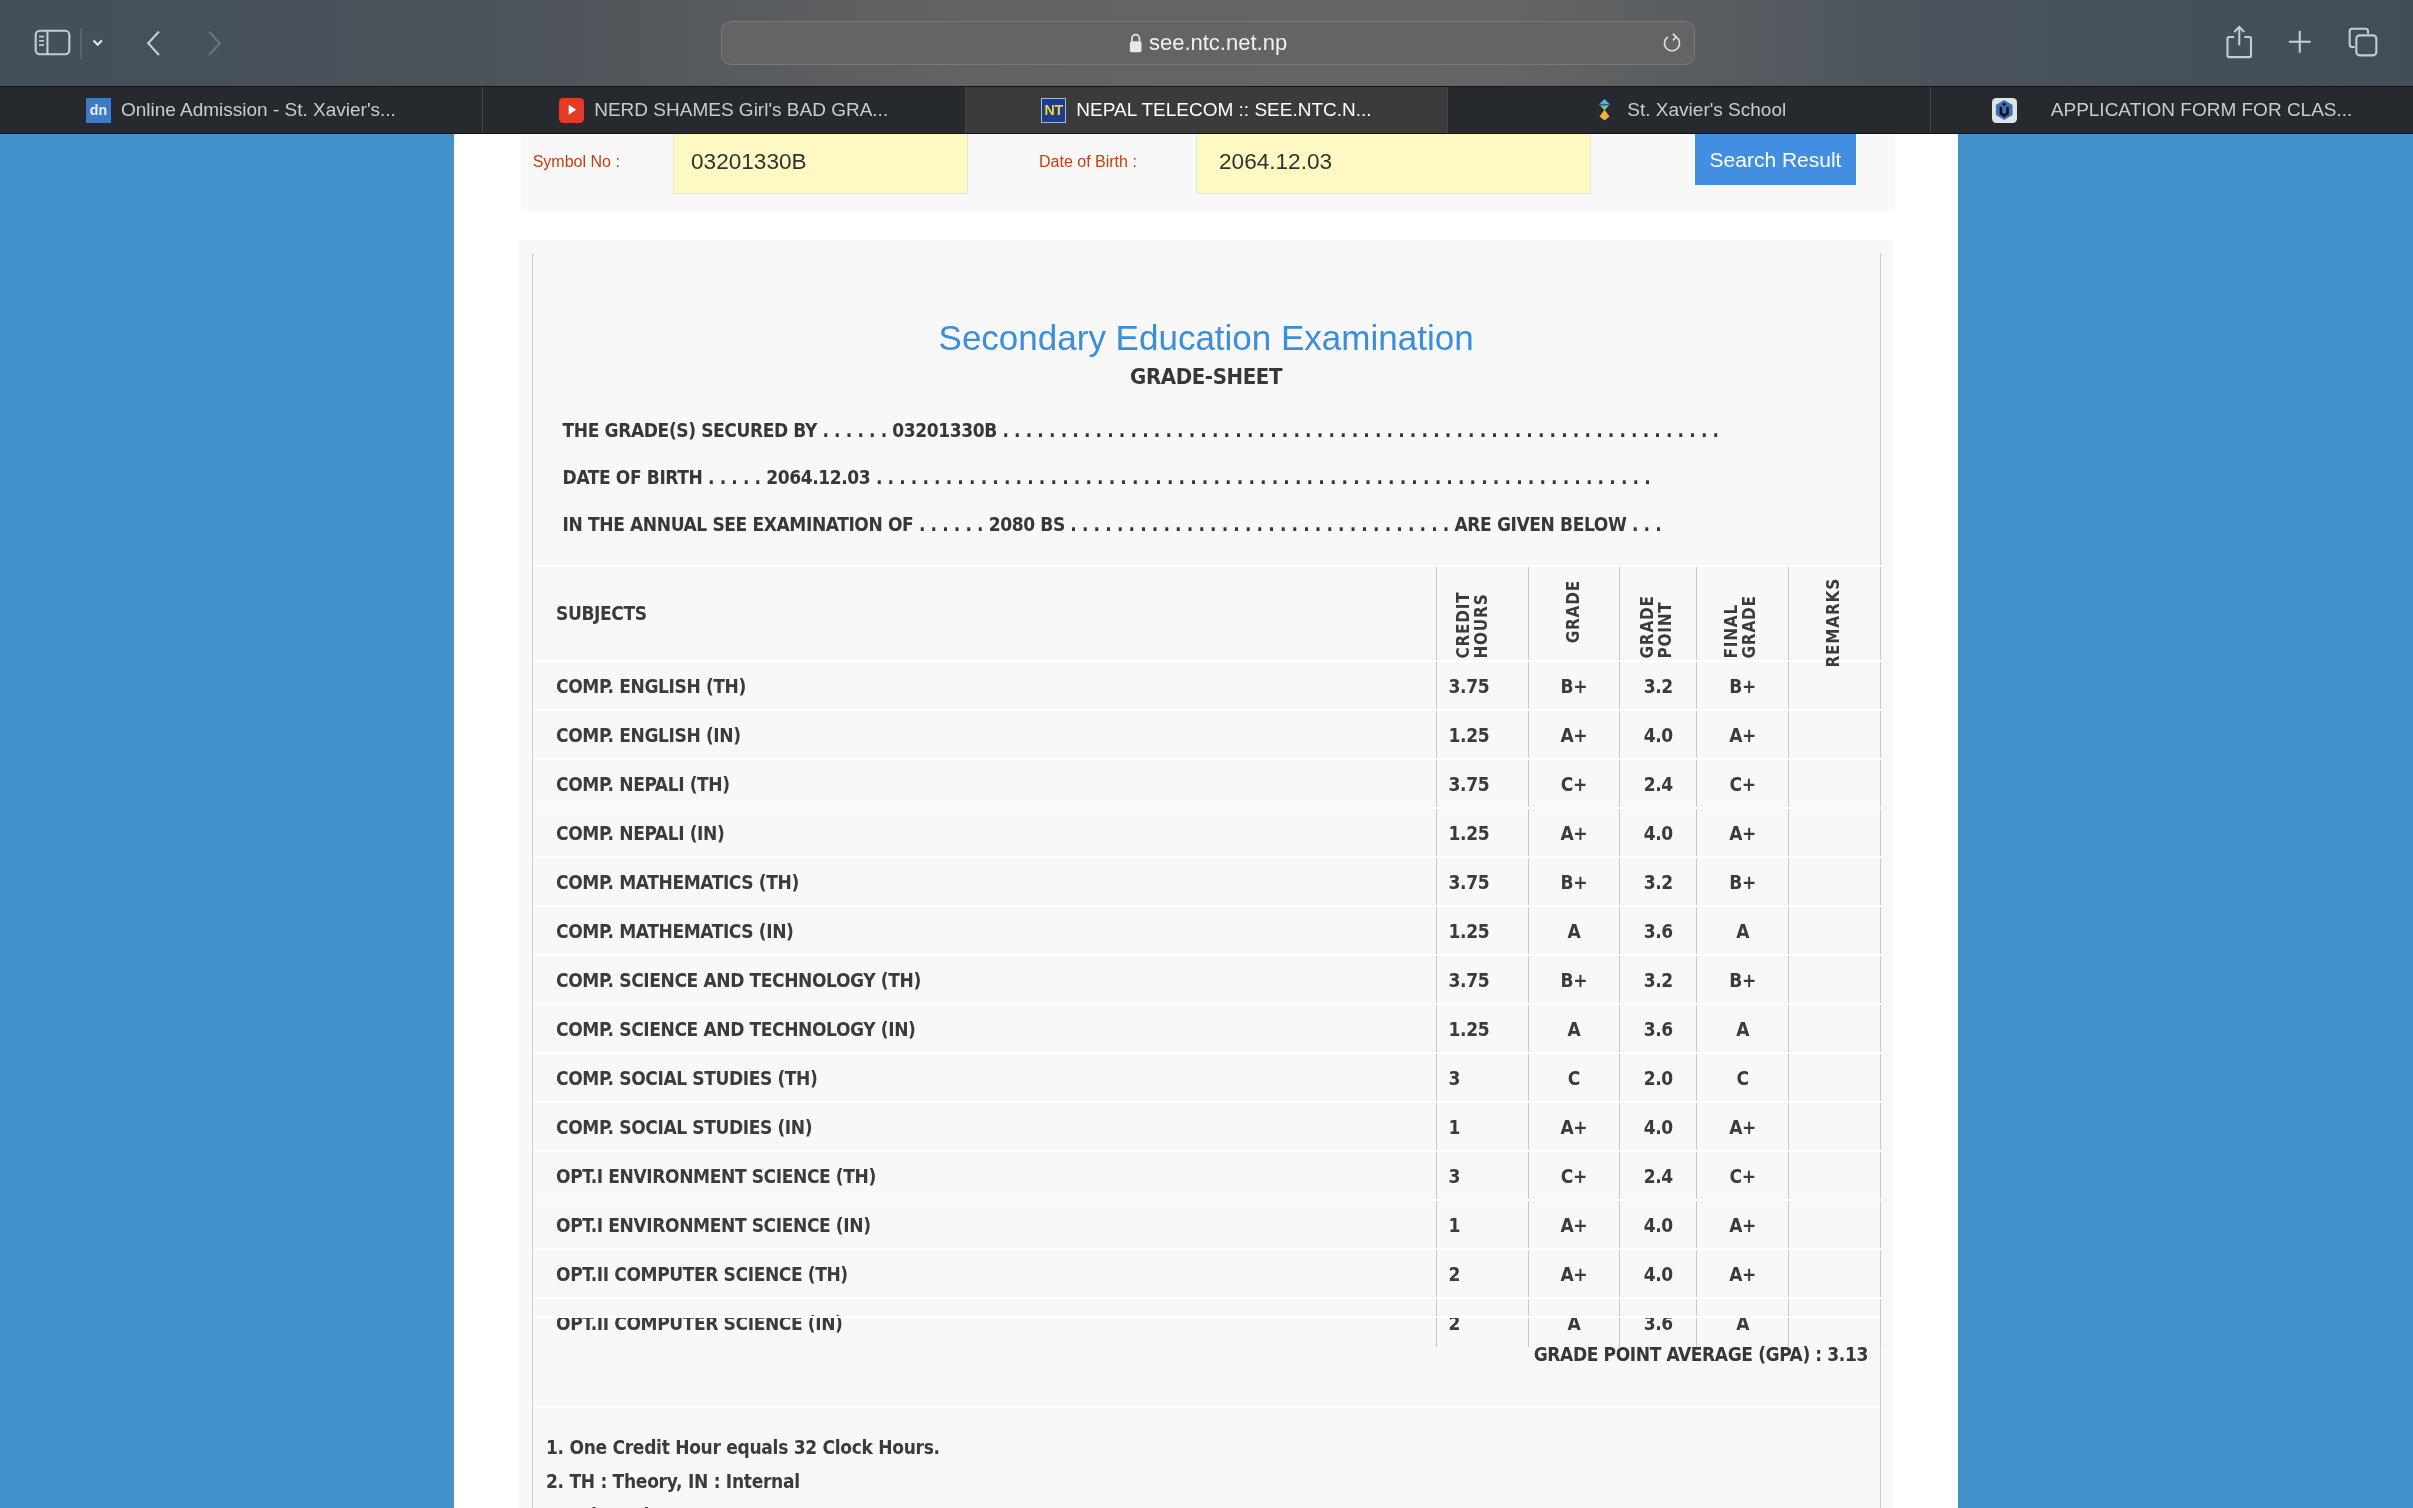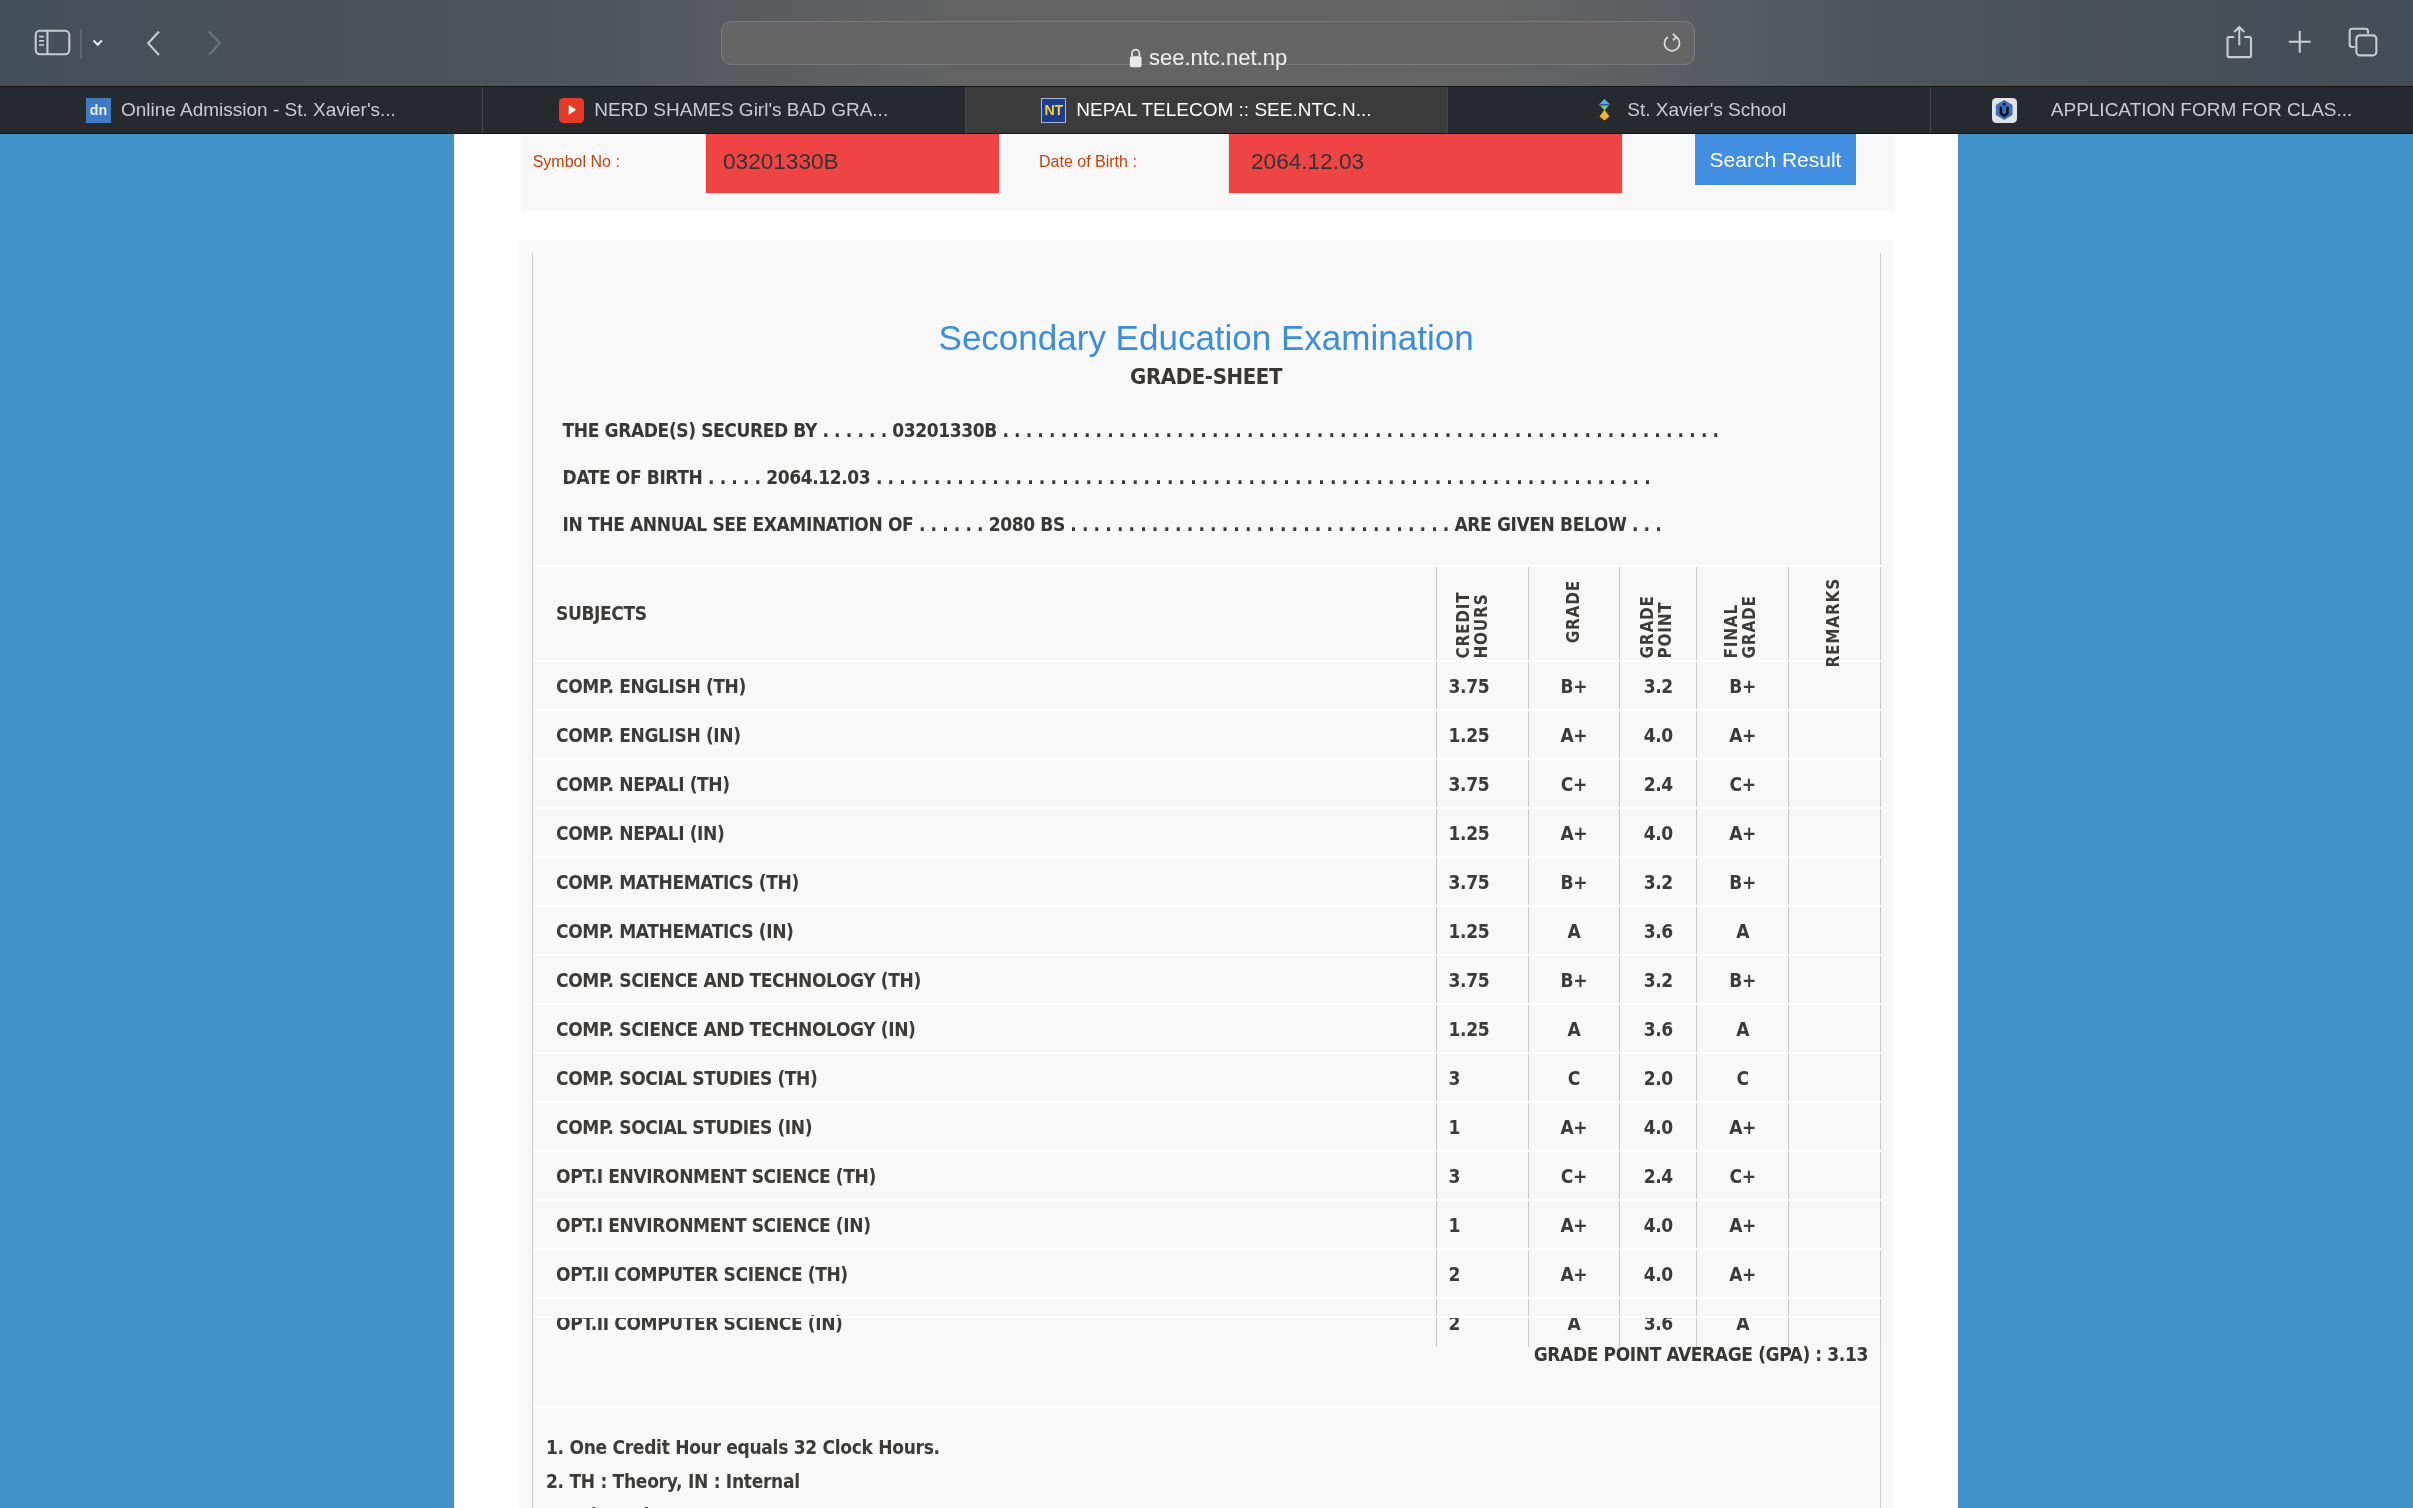--- a/index.html
+++ b/index.html
@@ -17,21 +17,21 @@
   .tb-divider { position: absolute; left: 80px; top: 28.5px; width: 1.7px; height: 30px; background: #5a646d; }
   .dropdown-btn { left: 89px; top: 34px; width: 17px; height: 17px; }
   .back-btn { left: 144px; top: 28.5px; width: 20px; height: 28.5px; }
   .fwd-btn { left: 204px; top: 28.5px; width: 20px; height: 28.5px; }
   .address-bar {
     position: absolute; left: 721px; top: 21px; width: 974px; height: 44px;
     border: 1.7px solid #777a7c; border-radius: 10px; background: #646464;
   }
   .address-text {
     position: absolute; left: 0; right: 0; top: 8.4px; text-align: center;
-    color: #f1f1f1; font-size: 22px; font-family: "Liberation Sans", sans-serif; margin-top: 15px;
+    color: #f1f1f1; font-size: 22px; font-family: "Liberation Sans", sans-serif;
   }
   .lock-icon { display: inline-block; vertical-align: -2.5px; margin-right: 6.7px; }
   .reload-btn { right: 10px; top: 10px; width: 23.5px; height: 23.5px; }
   .share-btn { left: 2225px; top: 25px; width: 28.5px; height: 34px; }
   .newtab-btn { left: 2288px; top: 30px; width: 23.5px; height: 23.5px; }
   .tabs-btn { left: 2348px; top: 27px; width: 30px; height: 30px; }
 
   .tabbar {
     position: absolute; left: 0; top: 86px; width: 2413px; height: 48px;
     background: #2b2e31; border-top: 1.7px solid #121416; border-bottom: 1.7px solid #121416;
@@ -55,23 +55,23 @@
   
   .page {
     position: absolute; left: 454px; top: 134px; width: 1504px; height: 1374px;
     background: #ffffff; overflow: hidden;
   }
   .search-panel {
     position: absolute; left: 67px; top: 0; width: 1374px; height: 77px; background: #f8f8f8;
   }
   .field-label { position: absolute; top: 19px; font-size: 16px; font-weight: normal; color: #c2410c; font-family: "Liberation Sans", sans-serif; }
   .field-input {
-    position: absolute; top: 0; height: 60px; background: #ef4444;
+    position: absolute; top: 0; height: 60px; background: #fef9c3;
     border: 1.7px solid #e2e2dc; border-top: none; font-size: 22.6px; color: #333;
-    padding: 15px 17px; font-family: "Liberation Sans", sans-serif; margin-left: 32px;
+    padding: 15px 17px; font-family: "Liberation Sans", sans-serif;
   }
   .search-btn {
     position: absolute; left: 1173px; top: 0; width: 163px; height: 52px;
     background: #428fe2; color: #fff; font-size: 21px; border: 1.7px solid #fff; border-top: none;
     font-family: "Liberation Sans", sans-serif; display: flex; align-items: center; justify-content: center;
   }
 
   .result-outer {
     position: absolute; left: 65px; top: 106px; width: 1374px; height: 1341px; background: #f8f8f8;
   }

